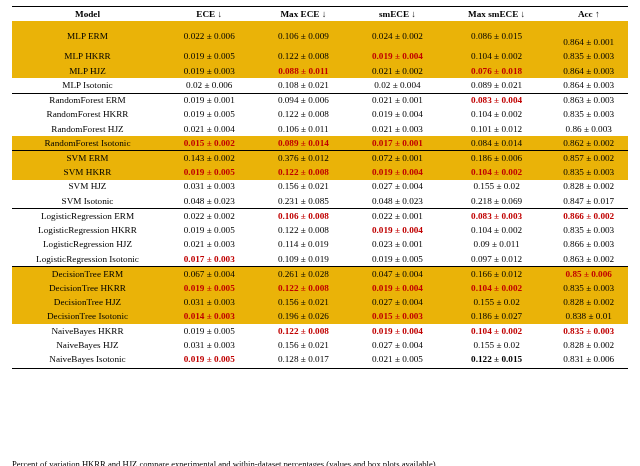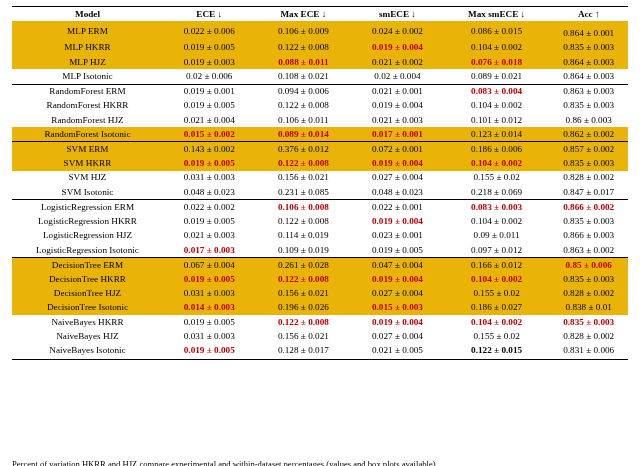--- a/index.html
+++ b/index.html
@@ -90,21 +90,21 @@
         <th class="col-num rule-top">Acc ↑</th>
       </tr>
     </thead>
     <tbody id="tbody">
         <tr class="hl first-row">
           <td class="col-model" style="padding-top: 3px;">MLP ERM</td>
           <td class="col-num" style="padding-top: 3px;">0.022 ± 0.006</td>
           <td class="col-num" style="padding-top: 3px;">0.106 ± 0.009</td>
           <td class="col-num" style="padding-top: 3px;">0.024 ± 0.002</td>
           <td class="col-num" style="padding-top: 3px;">0.086 ± 0.015</td>
-          <td class="col-num" style="padding-top: 7px;">0.864 ± 0.001</td>
+          <td class="col-num" style="padding-top: 16px;">0.864 ± 0.001</td>
         </tr>
         <tr class="hl">
           <td class="col-model">MLP HKRR</td>
           <td class="col-num">0.019 ± 0.005</td>
           <td class="col-num">0.122 ± 0.008</td>
           <td class="col-num red">0.019 ± 0.004</td>
           <td class="col-num">0.104 ± 0.002</td>
           <td class="col-num">0.835 ± 0.003</td>
         </tr>
         <tr class="hl">
@@ -145,21 +145,21 @@
           <td class="col-num">0.106 ± 0.011</td>
           <td class="col-num">0.021 ± 0.003</td>
           <td class="col-num">0.101 ± 0.012</td>
           <td class="col-num">0.86 ± 0.003</td>
         </tr>
         <tr class="hl">
           <td class="col-model">RandomForest Isotonic</td>
           <td class="col-num red">0.015 ± 0.002</td>
           <td class="col-num red">0.089 ± 0.014</td>
           <td class="col-num red">0.017 ± 0.001</td>
-          <td class="col-num">0.123 ± 0.014</td>
+          <td class="col-num">0.084 ± 0.014</td>
           <td class="col-num">0.862 ± 0.002</td>
         </tr>
         <tr class="hl group-sep">
           <td class="col-model">SVM ERM</td>
           <td class="col-num">0.143 ± 0.002</td>
           <td class="col-num">0.376 ± 0.012</td>
           <td class="col-num">0.072 ± 0.001</td>
           <td class="col-num">0.186 ± 0.006</td>
           <td class="col-num">0.857 ± 0.002</td>
         </tr>

